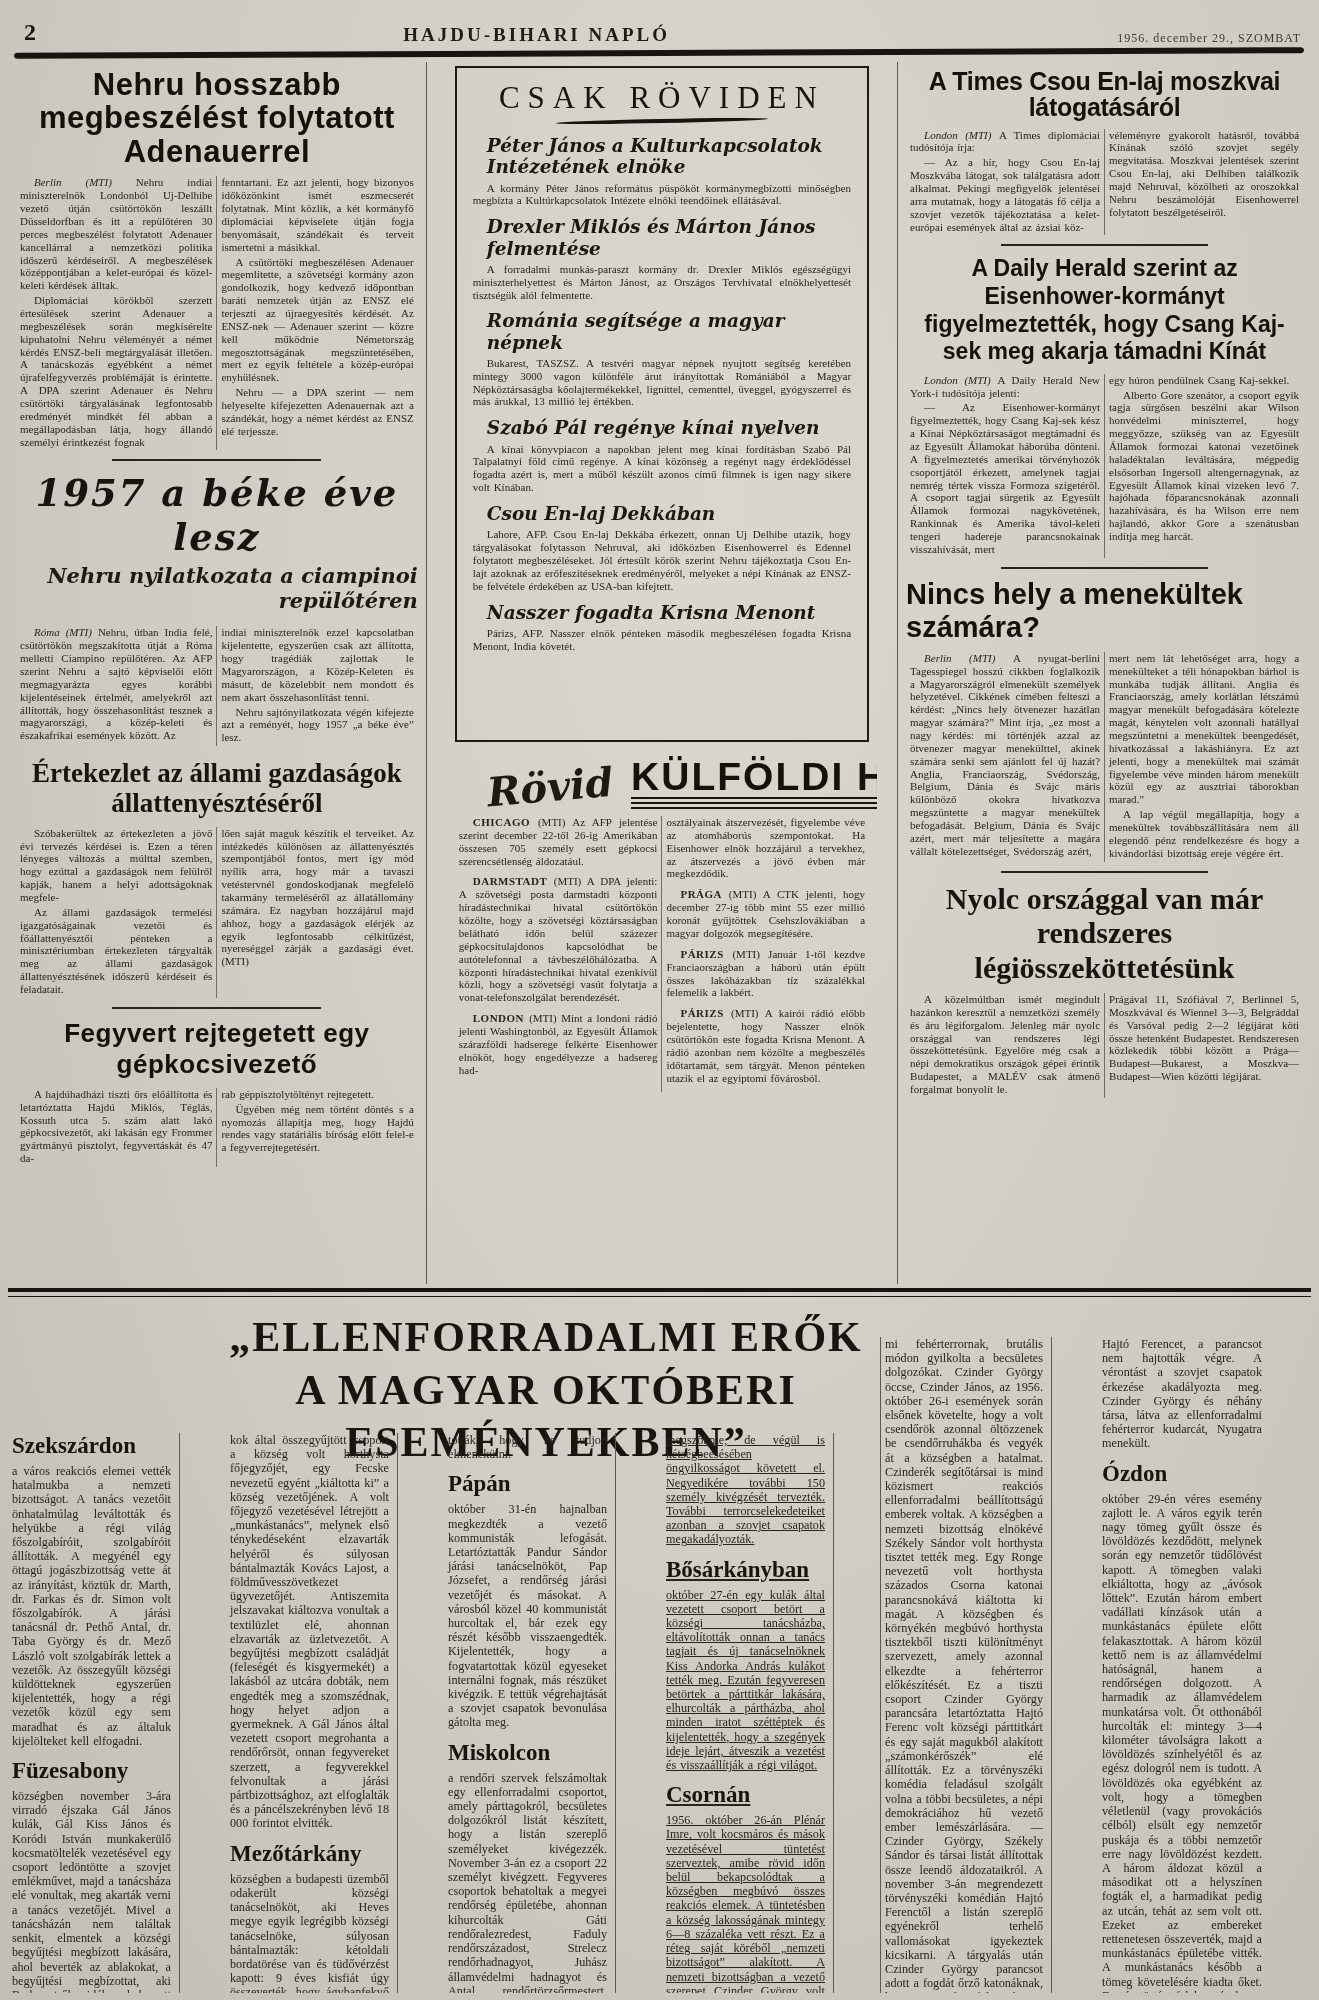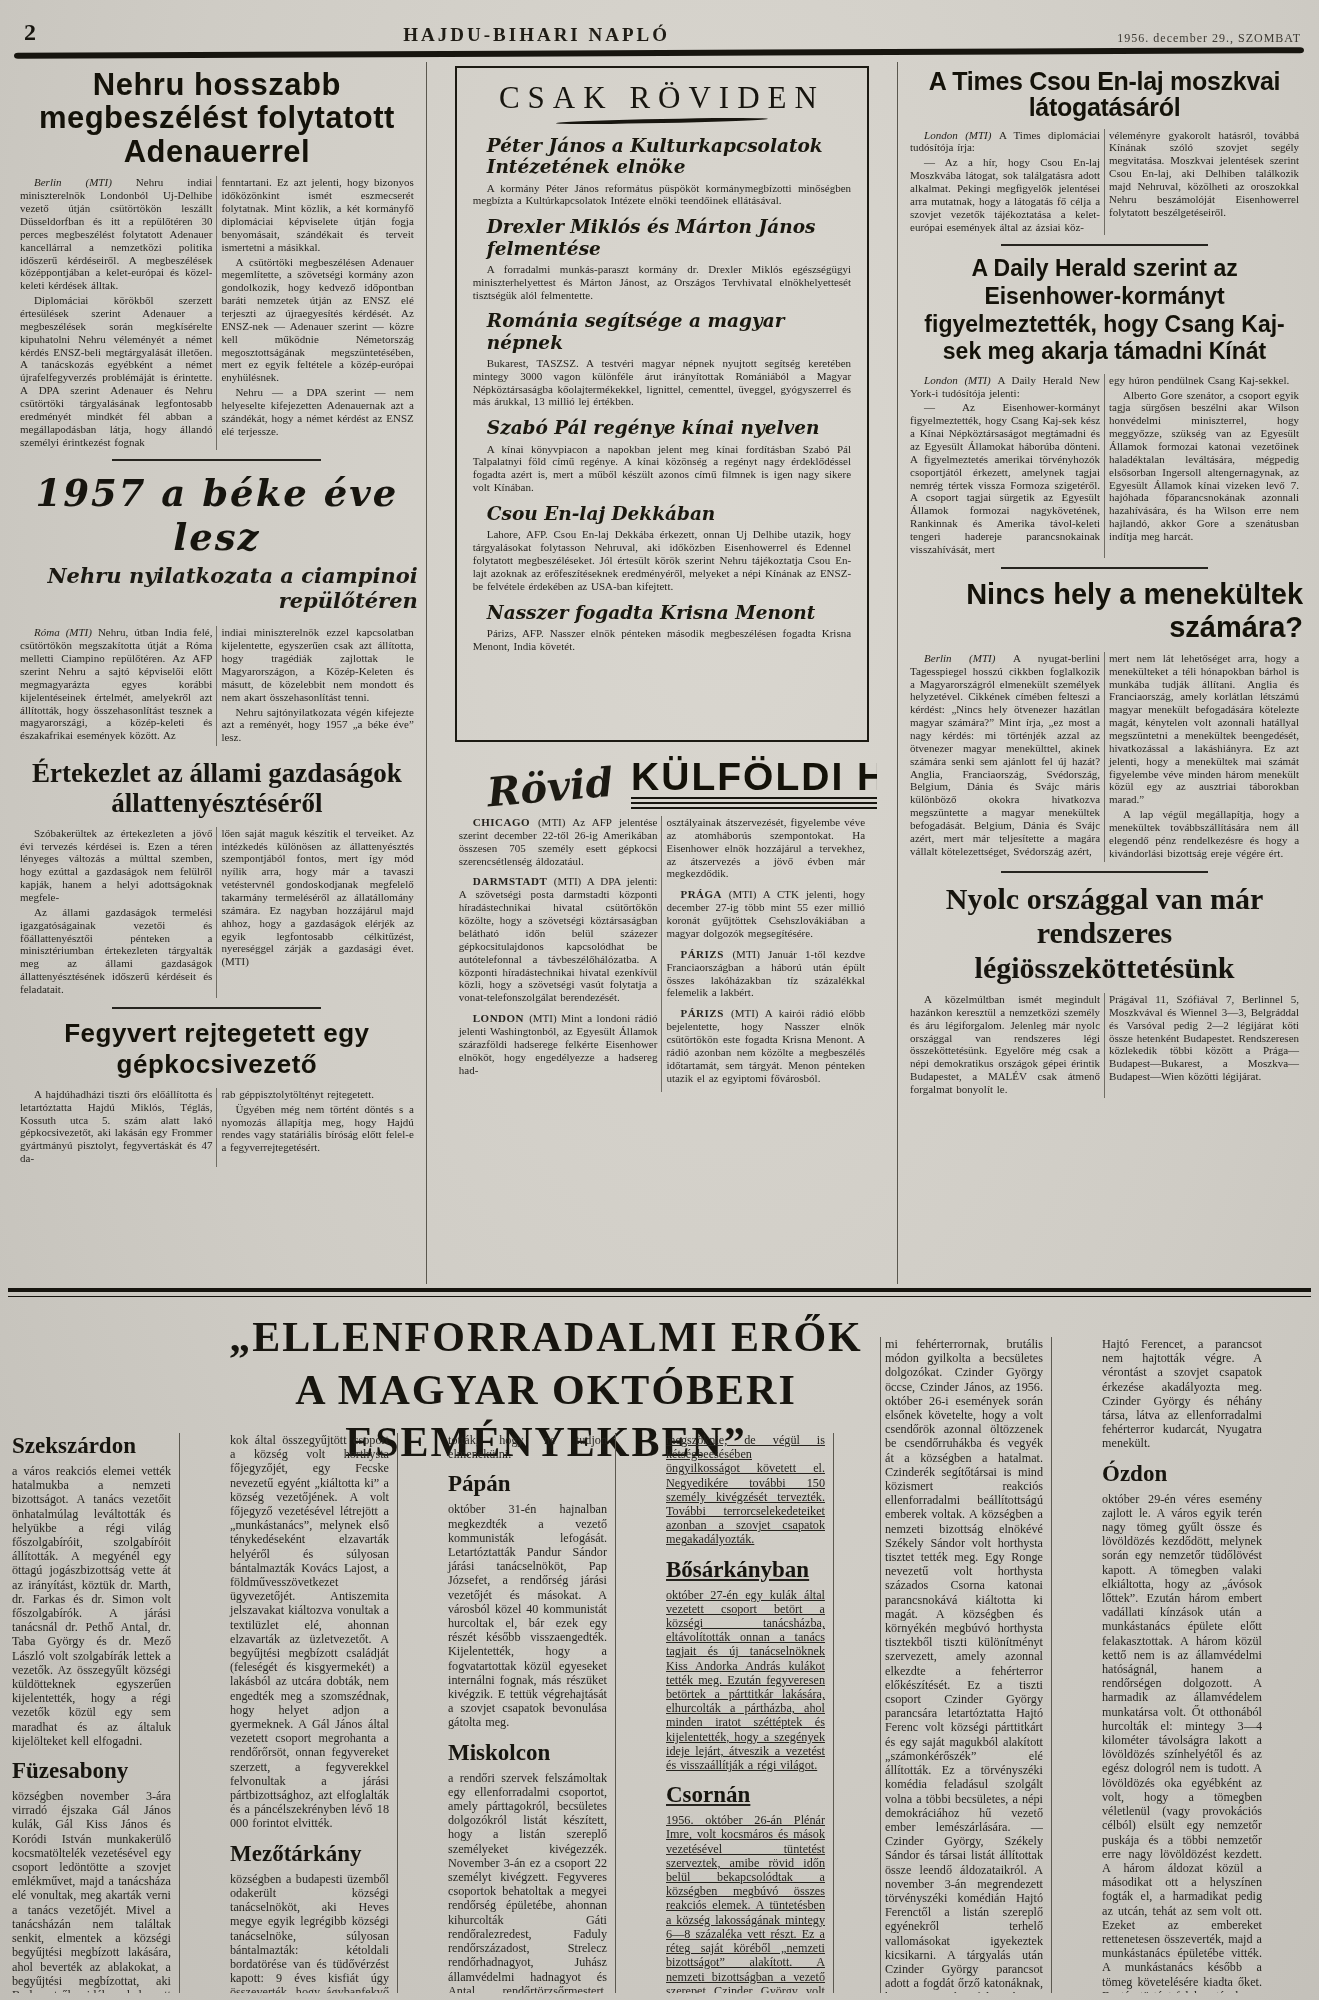--- a/index.html
+++ b/index.html
@@ -57,21 +57,21 @@
   .kh-right h2{font:900 39px "Liberation Sans",sans-serif;letter-spacing:2px;margin:0;
     color:#141209;line-height:.95;white-space:nowrap;}
   .kh-lines{height:13px;margin-top:2px;
     background:repeating-linear-gradient(to bottom,#17150f 0 2px,transparent 2px 5px);}
   .briefs .para{margin-bottom:8px;}
   
   .h-times{font:bold 25px "Liberation Sans",sans-serif;text-align:center;line-height:1.05;
     margin:2px 0 8px;color:#141209;letter-spacing:-.3px;}
   .h-daily{font:bold 23px "Liberation Sans",sans-serif;text-align:center;line-height:1.2;
     margin:6px 14px 8px;color:#141209;}
-  .h-nincs{font:800 29px "Liberation Sans",sans-serif;text-align:right;margin:8px 0;color:#141209;}
+  .h-nincs{font:800 29px "Liberation Sans",sans-serif;text-align:left;margin:8px 0;color:#141209;}
   .h-nyolc{font:bold 30px "Liberation Serif",serif;text-align:center;line-height:1.15;
     margin:8px 0;color:#17150f;}
   
   .section-rule{height:9px;border-top:4px solid #17150f;border-bottom:1.5px solid #17150f;
     margin:4px 8px 0;}
   .bottom-section{position:relative;height:700px;}
   .big-head{position:absolute;left:212px;top:14px;width:668px;text-align:center;
     font:bold 42px "Liberation Serif",serif;line-height:1.25;letter-spacing:2px;color:#17150f;margin:0;}
   .bcol{position:absolute;width:172px;overflow:hidden;padding:0 8px 0 4px;}
   .bcol .para{font-size:12.2px;line-height:1.165;}

